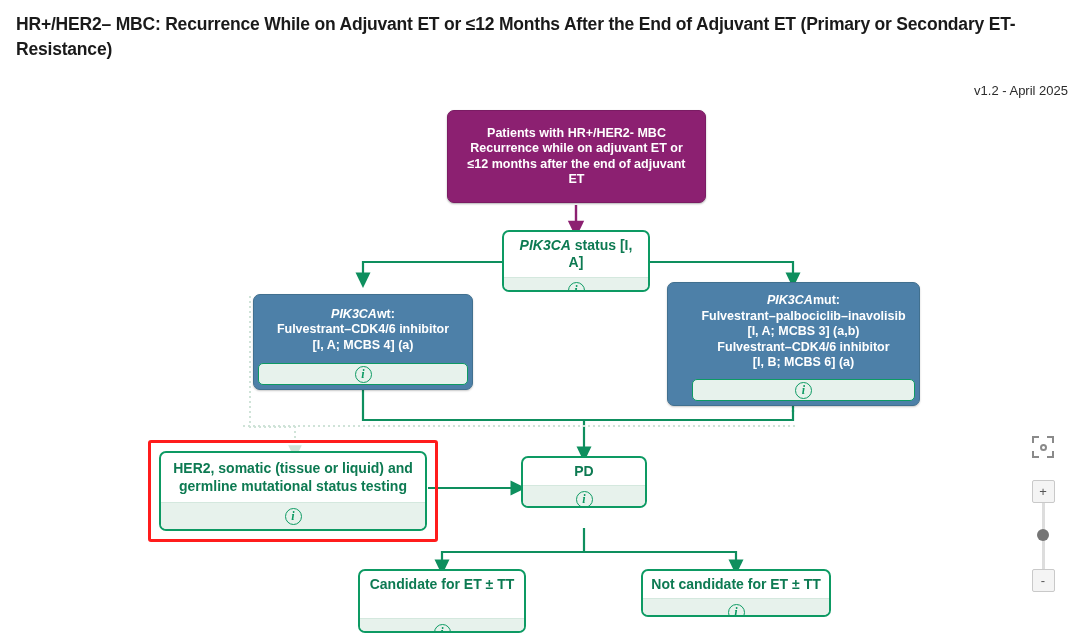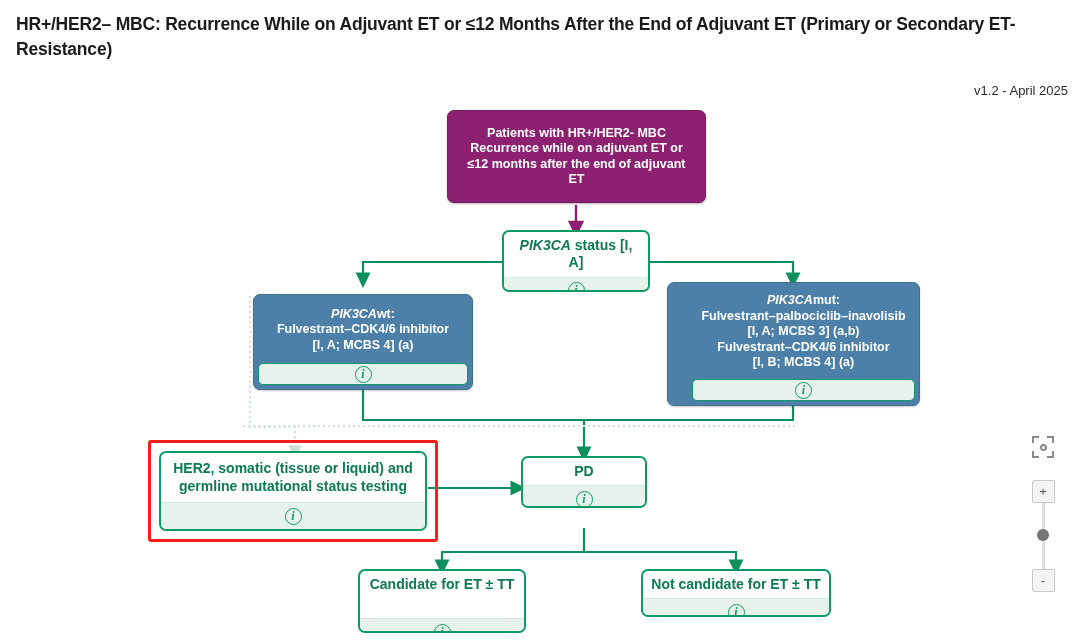--- a/index.html
+++ b/index.html
@@ -310,21 +310,21 @@
       </div>
     </div>
 
     <div class="node blue" style="left:667px; top:182px; width:253px; height:124px;padding-left:24px;">
       <div class="body">
         <div>
           <div><span class="italic">PIK3CA</span><span>mut:</span></div>
           <div>Fulvestrant–palbociclib–inavolisib</div>
           <div>[I, A; MCBS 3] (a,b)</div>
           <div>Fulvestrant–CDK4/6 inhibitor</div>
-          <div>[I, B; MCBS 4] (a)</div>
+          <div>[I, B; MCBS 6] (a)</div>
         </div>
       </div>
       <div class="infobar">
         <span class="info-icon">i</span>
       </div>
     </div>
 
     <div class="selection-ring" style="left:148px; top:340px; width:290px; height:102px;"></div>
 
     <div class="node green" style="left:159px; top:351px; width:268px; height:80px;">

